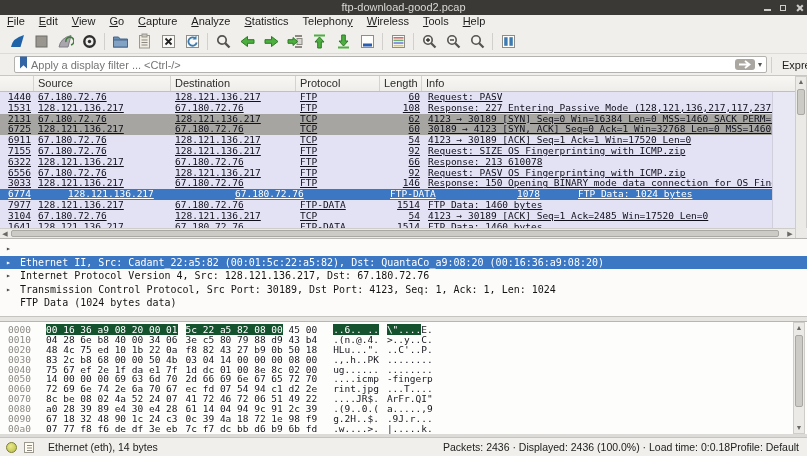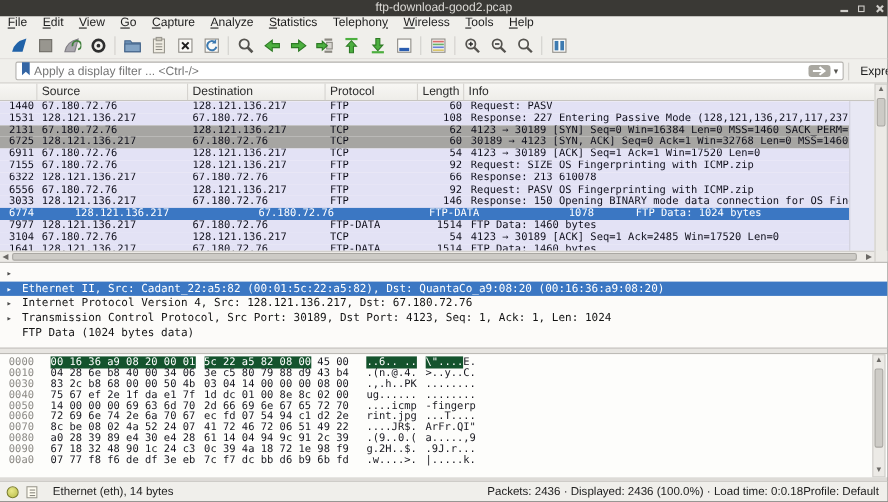--- a/index.html
+++ b/index.html
@@ -39,21 +39,21 @@
              align-items:center;justify-content:center;margin-right:3px;}
   .apply-caret{font-size:8px;color:#55534f;margin-right:4px;}
   .expr-btn{font-size:11px;color:#1d1d1d;padding:0 10px;border-left:1px solid #d2d0cc;height:16px;line-height:16px;margin-left:4px;}
   
   .pkt-header{position:absolute;left:0;top:76px;width:795px;height:16px;display:flex;
               background:linear-gradient(#f8f7f4,#eeede9);border-bottom:1px solid #c2c0bc;
               font-size:11px;color:#2c2c2c;}
   .pkt-header .hc{border-right:1px solid #d5d3cf;padding-left:4px;line-height:15px;overflow:hidden;white-space:nowrap;}
   .pkt-list{position:absolute;left:0;top:92px;width:772px;height:136px;overflow:hidden;
             background:#fdfdfb;font-family:"DejaVu Sans Mono",monospace;font-size:9.5px;color:#10101c;}
-  .prow{display:flex;height:10.8px;line-height:10.8px;white-space:nowrap;}
+  .prow{display:flex;height:10.8px;line-height:10.8px;white-space:nowrap;text-decoration:underline;}
   .prow.lavender{background:#e3e2f5;}
   .prow.gray{background:#a6a5a2;}
   .prow.selected{background:#3b77c3;color:#ffffff;gap:30px;}
   .c-no{width:34px;text-align:right;padding-right:3px;overflow:hidden;flex:none;}
   .c-src{width:137px;padding-left:4px;overflow:hidden;flex:none;}
   .c-dst{width:125px;padding-left:4px;overflow:hidden;flex:none;}
   .c-proto{width:84px;padding-left:4px;overflow:hidden;flex:none;}
   .c-len{width:42px;text-align:right;padding-right:2px;overflow:hidden;flex:none;}
   .c-info{flex:1;padding-left:6px;overflow:hidden;}
   .h-no{width:34px;flex:none;}  .h-src{width:137px;flex:none;}  .h-dst{width:125px;flex:none;}
@@ -457,20 +457,21 @@
       <div class="drow"><span class="tri">▸</span><span>Internet Protocol Version 4, Src: 128.121.136.217, Dst: 67.180.72.76</span></div>
       <div class="drow"><span class="tri">▸</span><span>Transmission Control Protocol, Src Port: 30189, Dst Port: 4123, Seq: 1, Ack: 1, Len: 1024</span></div>
       <div class="drow"><span>FTP Data (1024 bytes data)</span></div>
     </div>
 
   <div class="splitter"></div>
 
   <div class="hexpane" id="hexpane">
       <div class="hrow"><span class="hoff">0000</span><span class="hg hg1"><span class="h">00 16 36 a9 08 20 00 01</span></span><span class="hg hg2"><span class="h">5c 22 a5 82 08 00</span><span> 45 00</span></span><span class="hg ha1"><span class="h">..6.. ..</span></span><span class="hg ha2"><span class="h">\"....</span><span>E.</span></span></div>
       <div class="hrow"><span class="hoff">0010</span><span class="hg hg1"><span>04 28 6e b8 40 00 34 06</span></span><span class="hg hg2"><span>3e c5 80 79 88 d9 43 b4</span></span><span class="hg ha1"><span>.(n.@.4.</span></span><span class="hg ha2"><span>&gt;..y..C.</span></span></div>
+      <div class="hrow"><span class="hoff">0020</span><span class="hg hg1"><span>48 4c 75 ed 10 1b 22 0a</span></span><span class="hg hg2"><span>f8 82 43 27 b9 0b 50 18</span></span><span class="hg ha1"><span>HLu...".</span></span><span class="hg ha2"><span>..C'..P.</span></span></div>
       <div class="hrow"><span class="hoff">0030</span><span class="hg hg1"><span>83 2c b8 68 00 00 50 4b</span></span><span class="hg hg2"><span>03 04 14 00 00 00 08 00</span></span><span class="hg ha1"><span>.,.h..PK</span></span><span class="hg ha2"><span>........</span></span></div>
       <div class="hrow"><span class="hoff">0040</span><span class="hg hg1"><span>75 67 ef 2e 1f da e1 7f</span></span><span class="hg hg2"><span>1d dc 01 00 8e 8c 02 00</span></span><span class="hg ha1"><span>ug......</span></span><span class="hg ha2"><span>........</span></span></div>
       <div class="hrow"><span class="hoff">0050</span><span class="hg hg1"><span>14 00 00 00 69 63 6d 70</span></span><span class="hg hg2"><span>2d 66 69 6e 67 65 72 70</span></span><span class="hg ha1"><span>....icmp</span></span><span class="hg ha2"><span>-fingerp</span></span></div>
       <div class="hrow"><span class="hoff">0060</span><span class="hg hg1"><span>72 69 6e 74 2e 6a 70 67</span></span><span class="hg hg2"><span>ec fd 07 54 94 c1 d2 2e</span></span><span class="hg ha1"><span>rint.jpg</span></span><span class="hg ha2"><span>...T....</span></span></div>
       <div class="hrow"><span class="hoff">0070</span><span class="hg hg1"><span>8c be 08 02 4a 52 24 07</span></span><span class="hg hg2"><span>41 72 46 72 06 51 49 22</span></span><span class="hg ha1"><span>....JR$.</span></span><span class="hg ha2"><span>ArFr.QI"</span></span></div>
       <div class="hrow"><span class="hoff">0080</span><span class="hg hg1"><span>a0 28 39 89 e4 30 e4 28</span></span><span class="hg hg2"><span>61 14 04 94 9c 91 2c 39</span></span><span class="hg ha1"><span>.(9..0.(</span></span><span class="hg ha2"><span>a.....,9</span></span></div>
       <div class="hrow"><span class="hoff">0090</span><span class="hg hg1"><span>67 18 32 48 90 1c 24 c3</span></span><span class="hg hg2"><span>0c 39 4a 18 72 1e 98 f9</span></span><span class="hg ha1"><span>g.2H..$.</span></span><span class="hg ha2"><span>.9J.r...</span></span></div>
       <div class="hrow"><span class="hoff">00a0</span><span class="hg hg1"><span>07 77 f8 f6 de df 3e eb</span></span><span class="hg hg2"><span>7c f7 dc bb d6 b9 6b fd</span></span><span class="hg ha1"><span>.w....&gt;.</span></span><span class="hg ha2"><span>|.....k.</span></span></div>
     </div>
 

